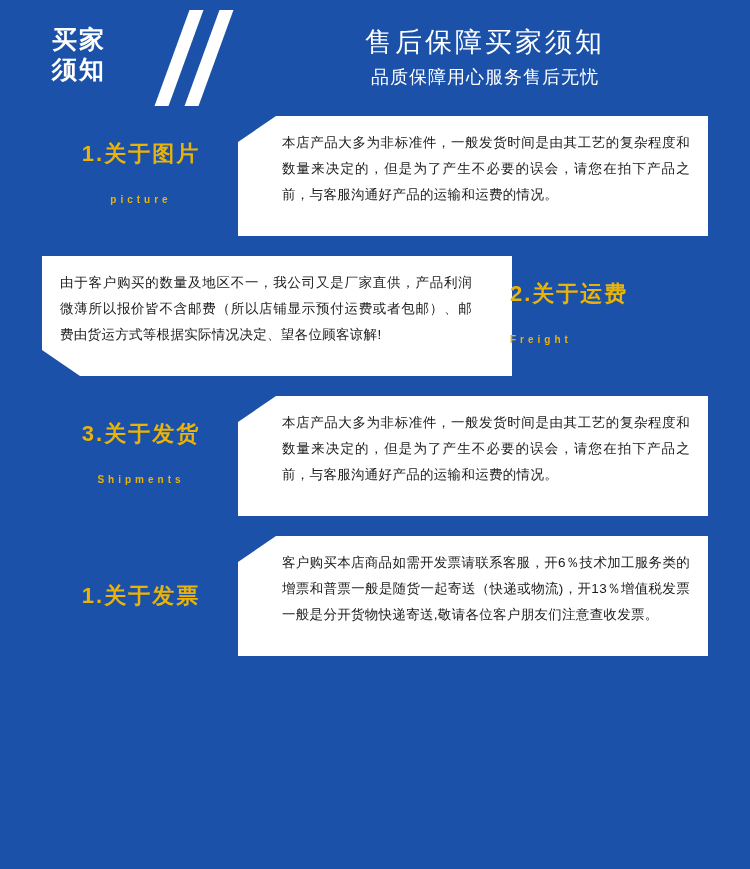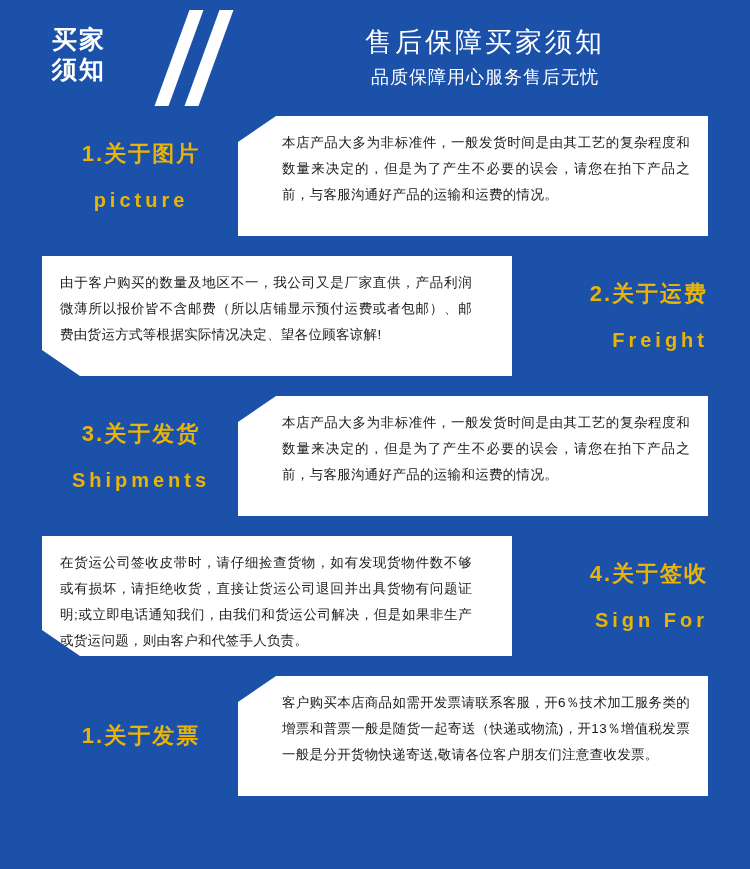--- a/index.html
+++ b/index.html
@@ -118,29 +118,29 @@
     position: absolute;
     top: 0;
     height: 120px;
     width: 198px;
     display: flex;
     flex-direction: column;
     justify-content: center;
     color: #eab308;
   }
   .section.label-left .label { left: 0; text-align: center; }
-  .section.label-right .label { right: 0; text-align: right; }
+  .section.label-right .label { right: 0; text-align: left; }
   .label-cn {
     font-size: 22px;
     font-weight: bold;
     letter-spacing: 2px;
     line-height: 30px;
   }
   .label-en {
-    font-size: 20px;
+    font-size: 10px;
     font-weight: bold;
     letter-spacing: 4px;
     line-height: 26px;
     margin-top: 18px;
   }
   .panel p {
     margin: 0;
     text-indent: 0;
   }
 </style>
@@ -187,29 +187,20 @@
   <div class="section label-left">
     <div class="panel">
       <p>本店产品大多为非标准件，一般发货时间是由其工艺的复杂程度和数量来决定的，但是为了产生不必要的误会，请您在拍下产品之前，与客服沟通好产品的运输和运费的情况。</p>
     </div>
     <div class="label">
       <div class="label-cn">3.关于发货</div>
       <div class="label-en">Shipments</div>
     </div>
   </div>
 
-  <div class="section label-right">
-    <div class="panel">
-      <p>在货运公司签收皮带时，请仔细捡查货物，如有发现货物件数不够或有损坏，请拒绝收货，直接让货运公司退回并出具货物有问题证明;或立即电话通知我们，由我们和货运公司解决，但是如果非生产或货运问题，则由客户和代签手人负责。</p>
-    </div>
-    <div class="label">
-      <div class="label-cn">4.关于签收</div>
-      <div class="label-en">Sign For</div>
-    </div>
-  </div>
 
   <div class="section label-left">
     <div class="panel">
       <p>客户购买本店商品如需开发票请联系客服，开6％技术加工服务类的增票和普票一般是随货一起寄送（快递或物流)，开13％增值税发票一般是分开货物快递寄送,敬请各位客户朋友们注意查收发票。</p>
     </div>
     <div class="label">
       <div class="label-cn">1.关于发票</div>
     </div>
   </div>
 

